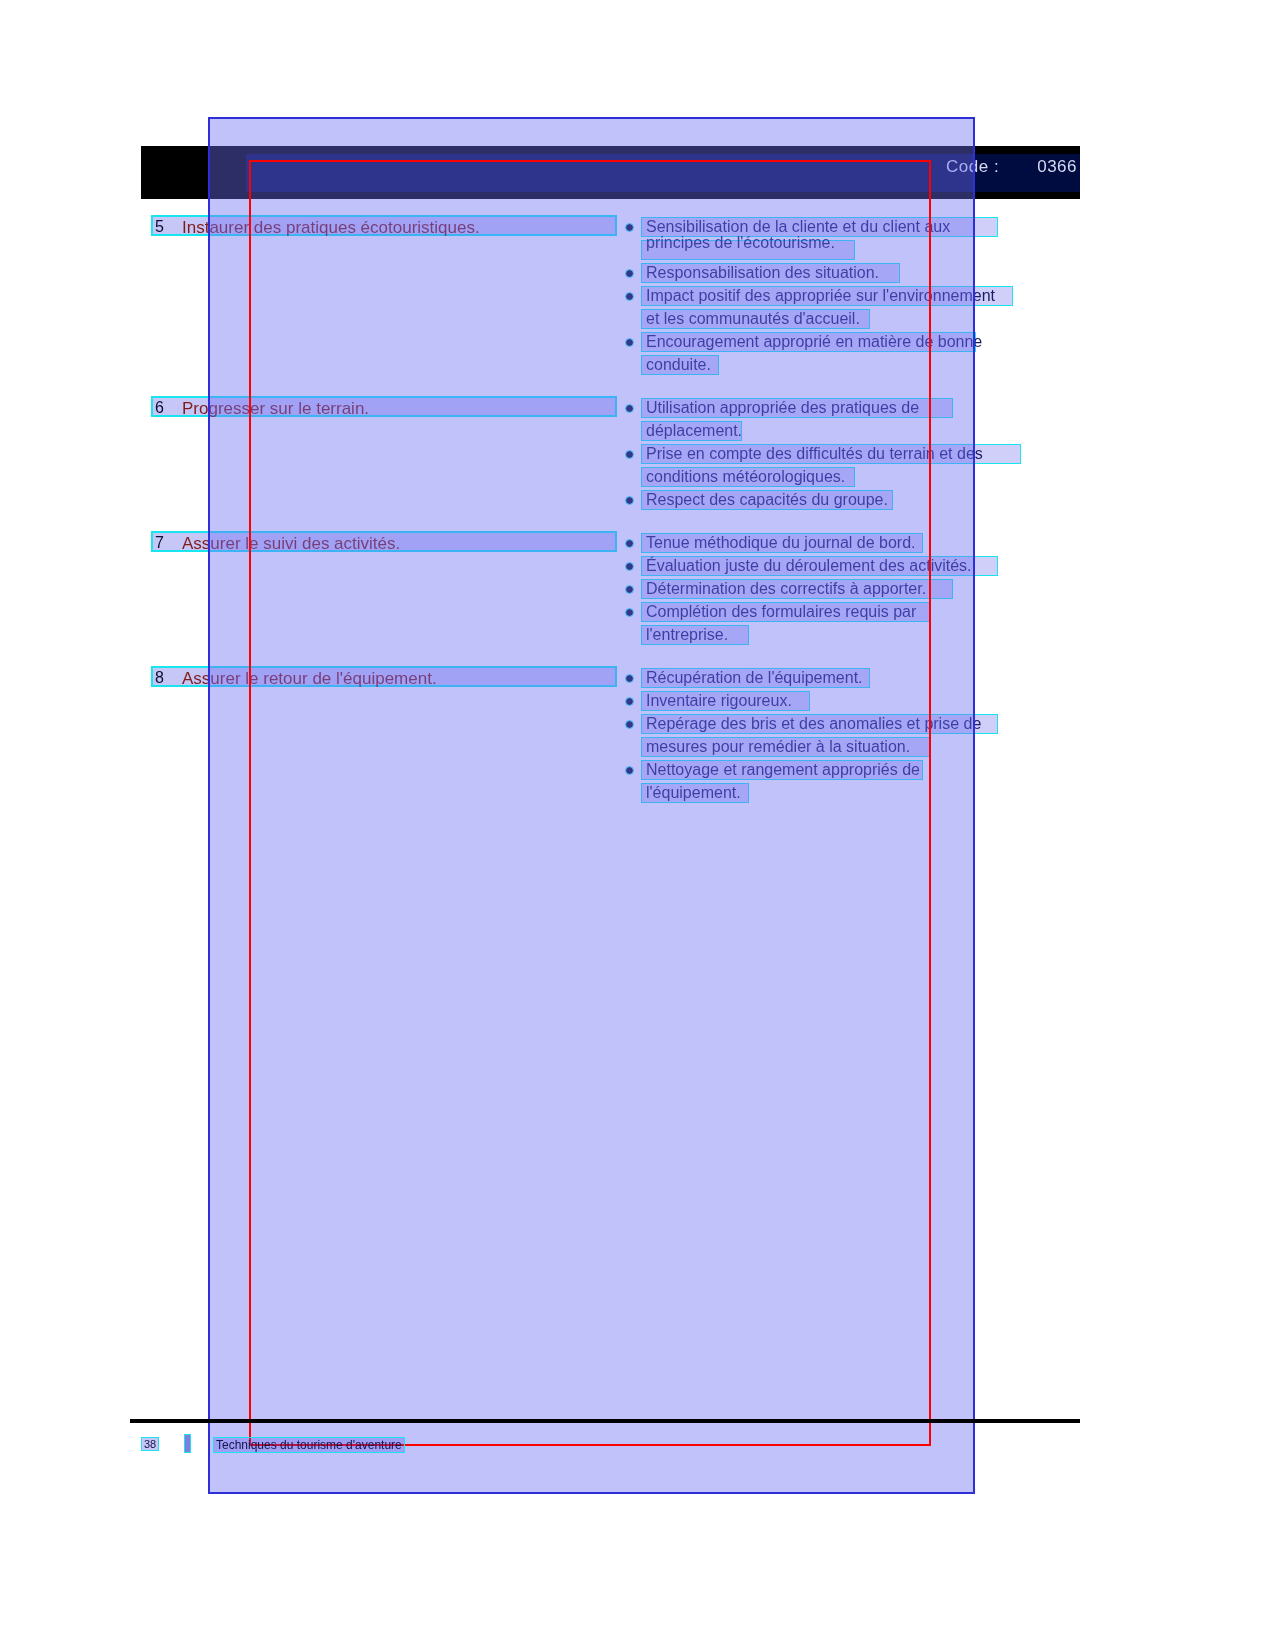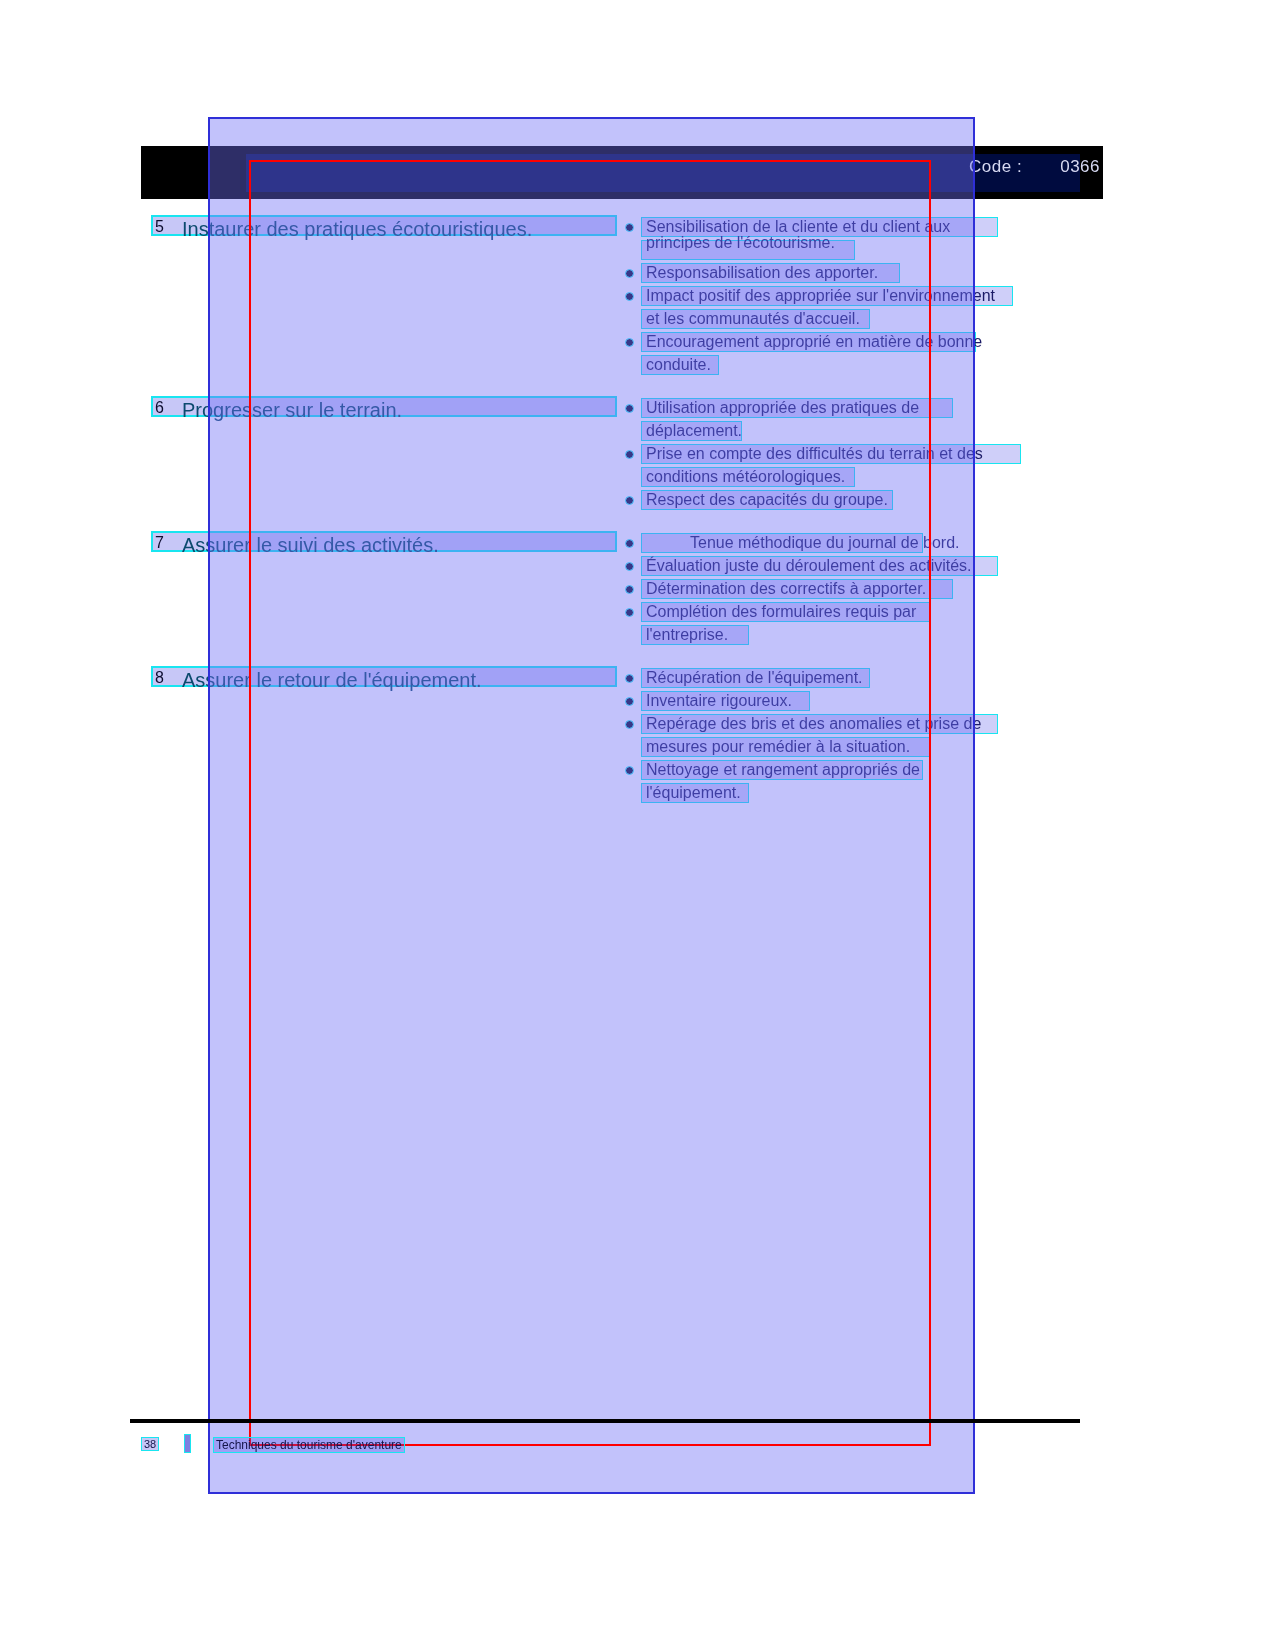--- a/index.html
+++ b/index.html
@@ -8,21 +8,20 @@
     font-family:"Liberation Sans", sans-serif;
   }
 
   
   #page{position:absolute;inset:0;background:#ffffff;}
 
   
   .header-band{
     position:absolute;left:141px;top:146px;width:939px;height:53px;
     background:#000000;
-    padding-left:23px;
   }
   .header-inner{
     position:absolute;left:105px;top:8px;width:834px;height:38px;
     background:#000b3f;
   }
   .header-code{
     position:absolute;right:3px;top:11px;
     color:#d6d9f2;font-size:17px;letter-spacing:.5px;
     white-space:nowrap;
   }
@@ -46,21 +45,21 @@
 
   .group{position:absolute;left:0;width:1275px;}
 
   
   .lnum{
     position:absolute;left:155px;width:22px;text-align:left;
     font-size:16px;color:#0d0d30;
   }
   .ltext{
     position:absolute;left:182px;
-    font-size:20px;color:#0c4a6e;white-space:nowrap;
+    font-size:17px;color:#7f1d1d;white-space:nowrap;
   }
   .lrow-hl{
     position:absolute;left:151px;width:466px;height:21px;
     background:rgba(70,70,230,.30);
     border:2px solid #19e5f0;box-sizing:border-box;
   }
 
   
   .rbullet{
     position:absolute;left:626px;top:6px;width:7px;height:7px;
@@ -115,21 +114,21 @@
         <div class="group" style="top: 218px;">
           <span class="rbullet"></span>
           <div class="rhl" style="left: 641px; top: -1px; width: 357px;"></div>
           <div class="rline" style="top: 0px;">Sensibilisation de la cliente et du client aux</div>
           <div class="rhl" style="left: 641px; top: 22px; width: 214px;"></div>
           <div class="rline" style="top: 16px;">principes de l'écotourisme.</div>
         </div>
         <div class="group" style="top: 264px;">
           <span class="rbullet"></span>
           <div class="rhl" style="left: 641px; top: -1px; width: 259px;"></div>
-          <div class="rline" style="top: 0px;">Responsabilisation des apporter.</div>
+          <div class="rline" style="top: 0px;">Responsabilisation des situation.</div>
         </div>
         <div class="group" style="top: 287px;">
           <span class="rbullet"></span>
           <div class="rhl" style="left: 641px; top: -1px; width: 372px;"></div>
           <div class="rline" style="top: 0px;">Impact positif des appropriée sur l'environnement</div>
           <div class="rhl" style="left: 641px; top: 22px; width: 229px;"></div>
           <div class="rline" style="top: 23px;">et les communautés d'accueil.</div>
         </div>
         <div class="group" style="top: 333px;">
           <span class="rbullet"></span>
@@ -163,21 +162,21 @@
           <div class="rline" style="top: 0px; text-align: center;">Respect des capacités du groupe.</div>
         </div>
       </div>
       <div class="group" style="top: 0px;">
         <div class="lrow-hl" style="top: 531px;"></div>
         <div class="lnum" style="top: 534px;">7</div>
         <div class="ltext" style="top: 534px;">Assurer le suivi des activités.</div>
         <div class="group" style="top: 534px;">
           <span class="rbullet"></span>
           <div class="rhl" style="left: 641px; top: -1px; width: 282px;"></div>
-          <div class="rline" style="top: 0px; margin-left: 44px;">Tenue méthodique du journal de bord.</div>
+          <div class="rline" style="top: 0px;">Tenue méthodique du journal de bord.</div>
         </div>
         <div class="group" style="top: 557px;">
           <span class="rbullet"></span>
           <div class="rhl" style="left: 641px; top: -1px; width: 357px;"></div>
           <div class="rline" style="top: 0px;">Évaluation juste du déroulement des activités.</div>
         </div>
         <div class="group" style="top: 580px;">
           <span class="rbullet"></span>
           <div class="rhl" style="left: 641px; top: -1px; width: 312px;"></div>
           <div class="rline" style="top: 0px;">Détermination des correctifs à apporter.</div>

